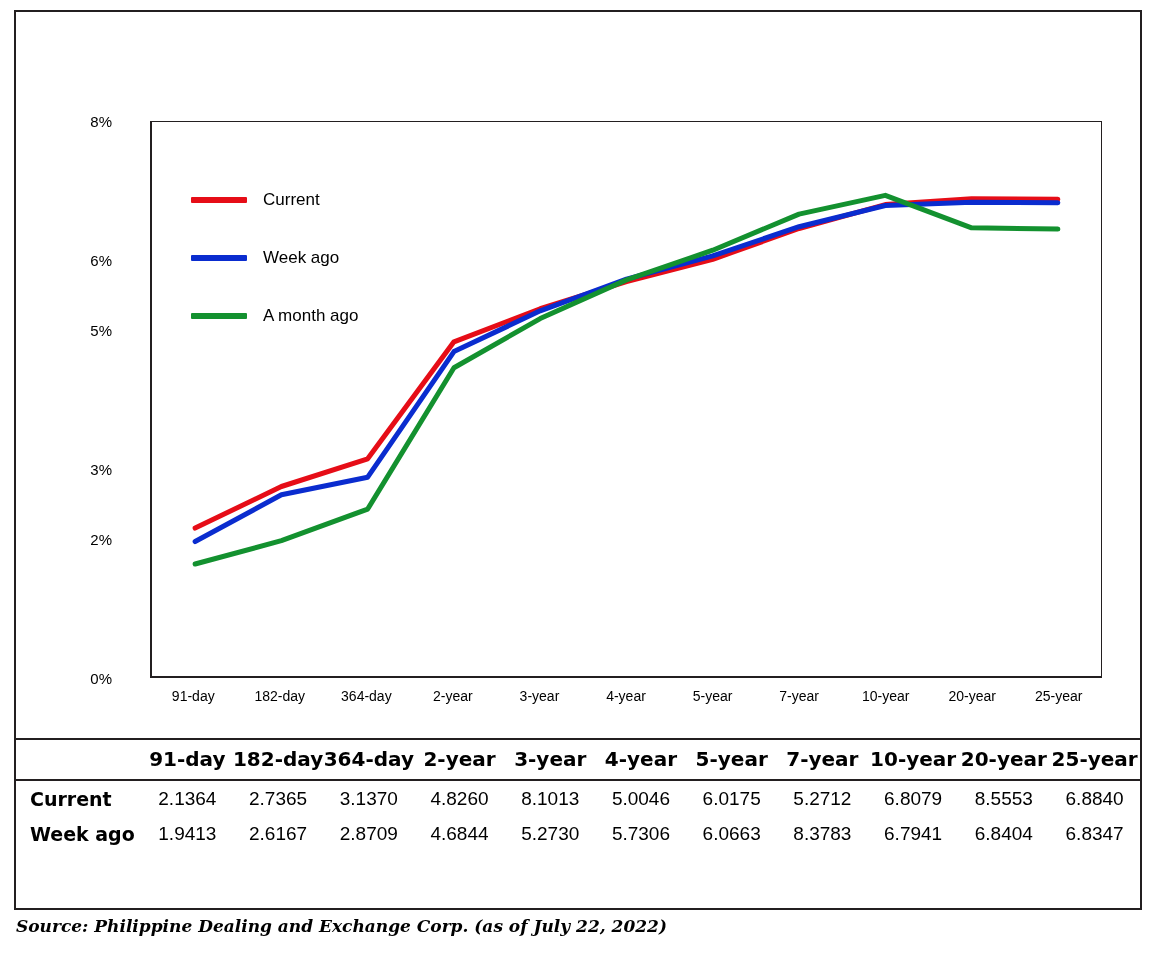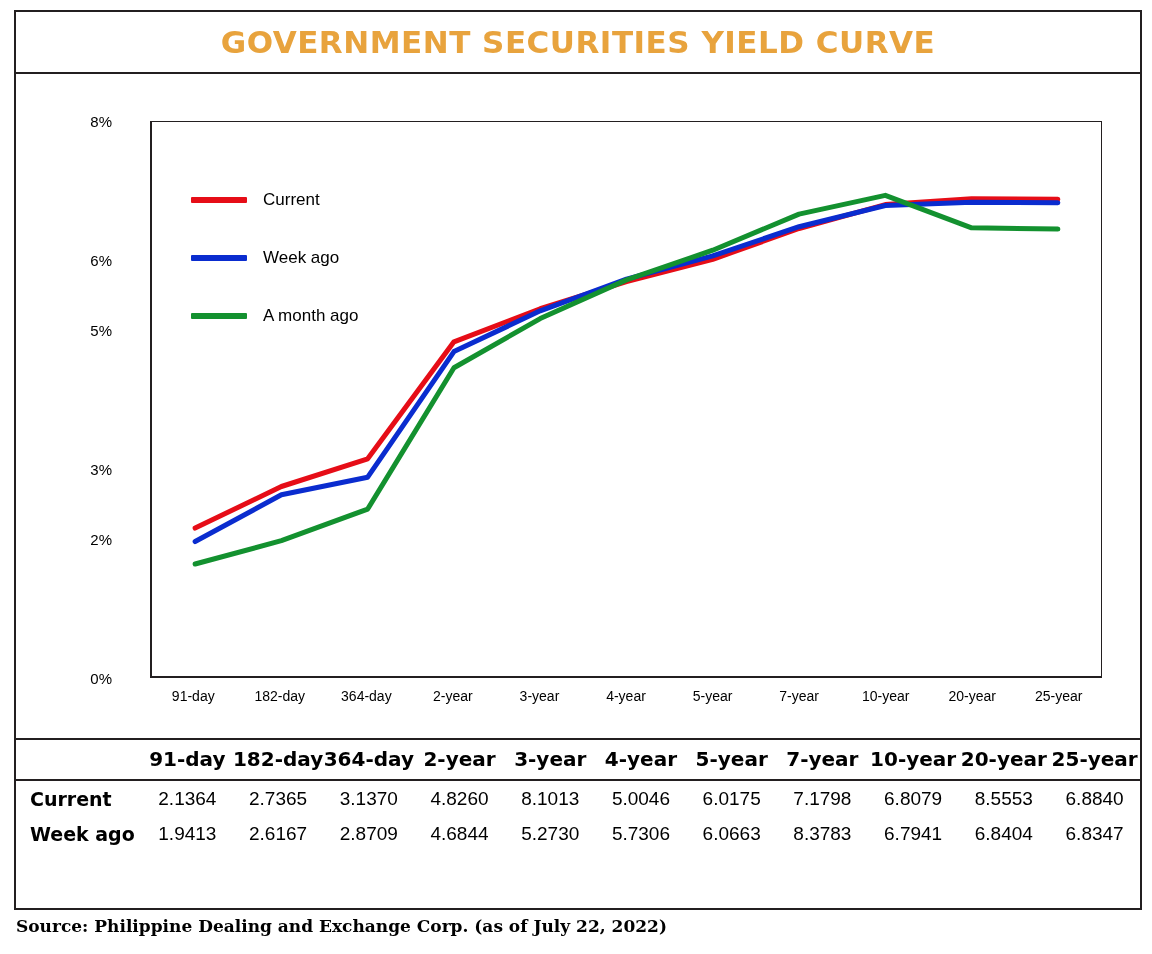--- a/index.html
+++ b/index.html
@@ -153,34 +153,32 @@
     font-size: 20px;
     text-align: left !important;
     padding-left: 14px !important;
     width: 126px;
   }
   .source {
     position: absolute;
     left: 16px;
     top: 916px;
     font-family: "DejaVu Serif", serif;
+    font-style: italic;
     font-weight: bold;
     font-size: 17px;
     color: #000;
   }
 </style>
 </head>
 <body>
 
 <div class="page">
   <div class="frame"></div>
 
-  <div class="title-bar">
-    <div class="title">GOVERNMENT SECURITIES YIELD CURVE</div>
-  </div>
 
   <div class="chart-wrap">
     <div id="yticks">
         <div class="ytick" style="top: 602px;">0%</div>
         <div class="ytick" style="top: 462.75px;">2%</div>
         <div class="ytick" style="top: 393.125px;">3%</div>
         <div class="ytick" style="top: 253.875px;">5%</div>
         <div class="ytick" style="top: 184.25px;">6%</div>
         <div class="ytick" style="top: 45px;">8%</div>
       </div>
@@ -241,21 +239,21 @@
       <tbody id="tbody">
           <tr>
             <td class="rowlabel">Current</td>
             <td>2.1364</td>
             <td>2.7365</td>
             <td>3.1370</td>
             <td>4.8260</td>
             <td>8.1013</td>
             <td>5.0046</td>
             <td>6.0175</td>
-            <td>7.1798</td>
+            <td>5.2712</td>
             <td>6.8079</td>
             <td>8.5553</td>
             <td>6.8840</td>
           </tr>
           <tr>
             <td class="rowlabel">Week ago</td>
             <td>1.9413</td>
             <td>2.6167</td>
             <td>2.8709</td>
             <td>4.6844</td>

